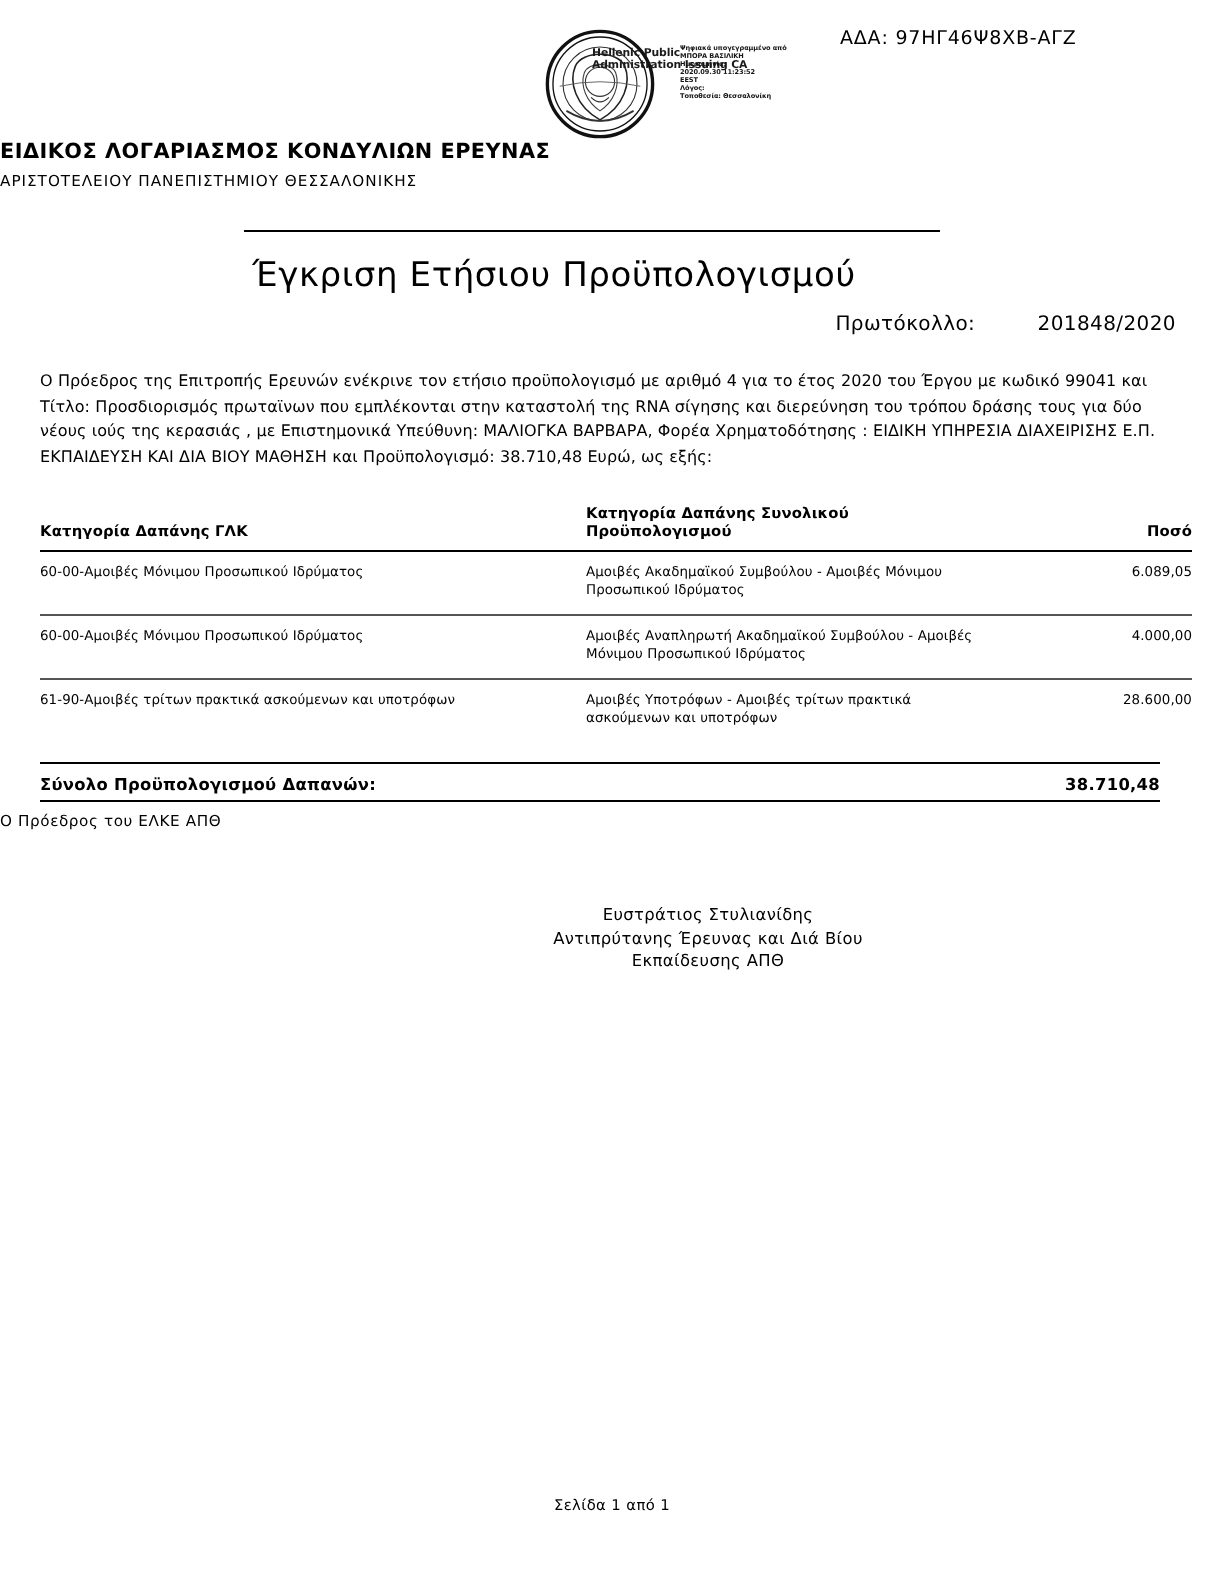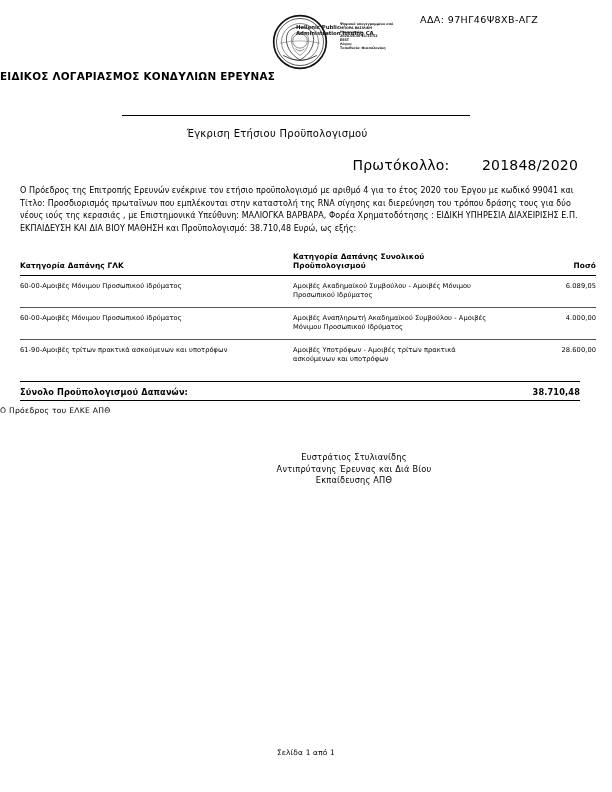--- a/index.html
+++ b/index.html
@@ -109,31 +109,31 @@
     border-top: 1.1px solid #000;
   }
 
   
   .doc-title {
     position: absolute;
     left: 0;
     top: 128px;
     width: 554px;
     text-align: center;
+    font-size: 17px;
+    letter-spacing: 0.3px;
+    color: #000;
+  }
+
+  
+  .protocol {
+    position: absolute;
+    right: 24px;
+    top: 157px;
     font-size: 10px;
-    letter-spacing: 0.3px;
-    color: #000;
-  }
-
-  
-  .protocol {
-    position: absolute;
-    right: 34px;
-    top: 157px;
-    font-size: 14px;
     white-space: nowrap;
   }
   .protocol .prot-label { letter-spacing: 0.2px; }
   .protocol .prot-value { display: inline-block; margin-left: 28px; letter-spacing: 0.2px; }
 
   
   .body-text {
     position: absolute;
     left: 20px;
     top: 185px;
@@ -267,20 +267,21 @@
     </div>
 
     <div class="ada-code">
       <span>ΑΔΑ:</span>
       <span>97ΗΓ46Ψ8ΧΒ-ΑΓΖ</span>
     </div>
   </div>
 
   <div class="letterhead">
     <div class="lh-line1">Ειδικος Λογαριασμος Κονδυλιων Ερευνας</div>
+    <div class="lh-line2">Αριστοτελειου Πανεπιστημιου Θεσσαλονικης</div>
   </div>
 
   <div class="rule-top"></div>
 
   <div class="doc-title">Έγκριση Ετήσιου Προϋπολογισμού</div>
 
   <div class="protocol">
     <span class="prot-label">Πρωτόκολλο:</span>
     <span class="prot-value">201848/2020</span>
   </div>

